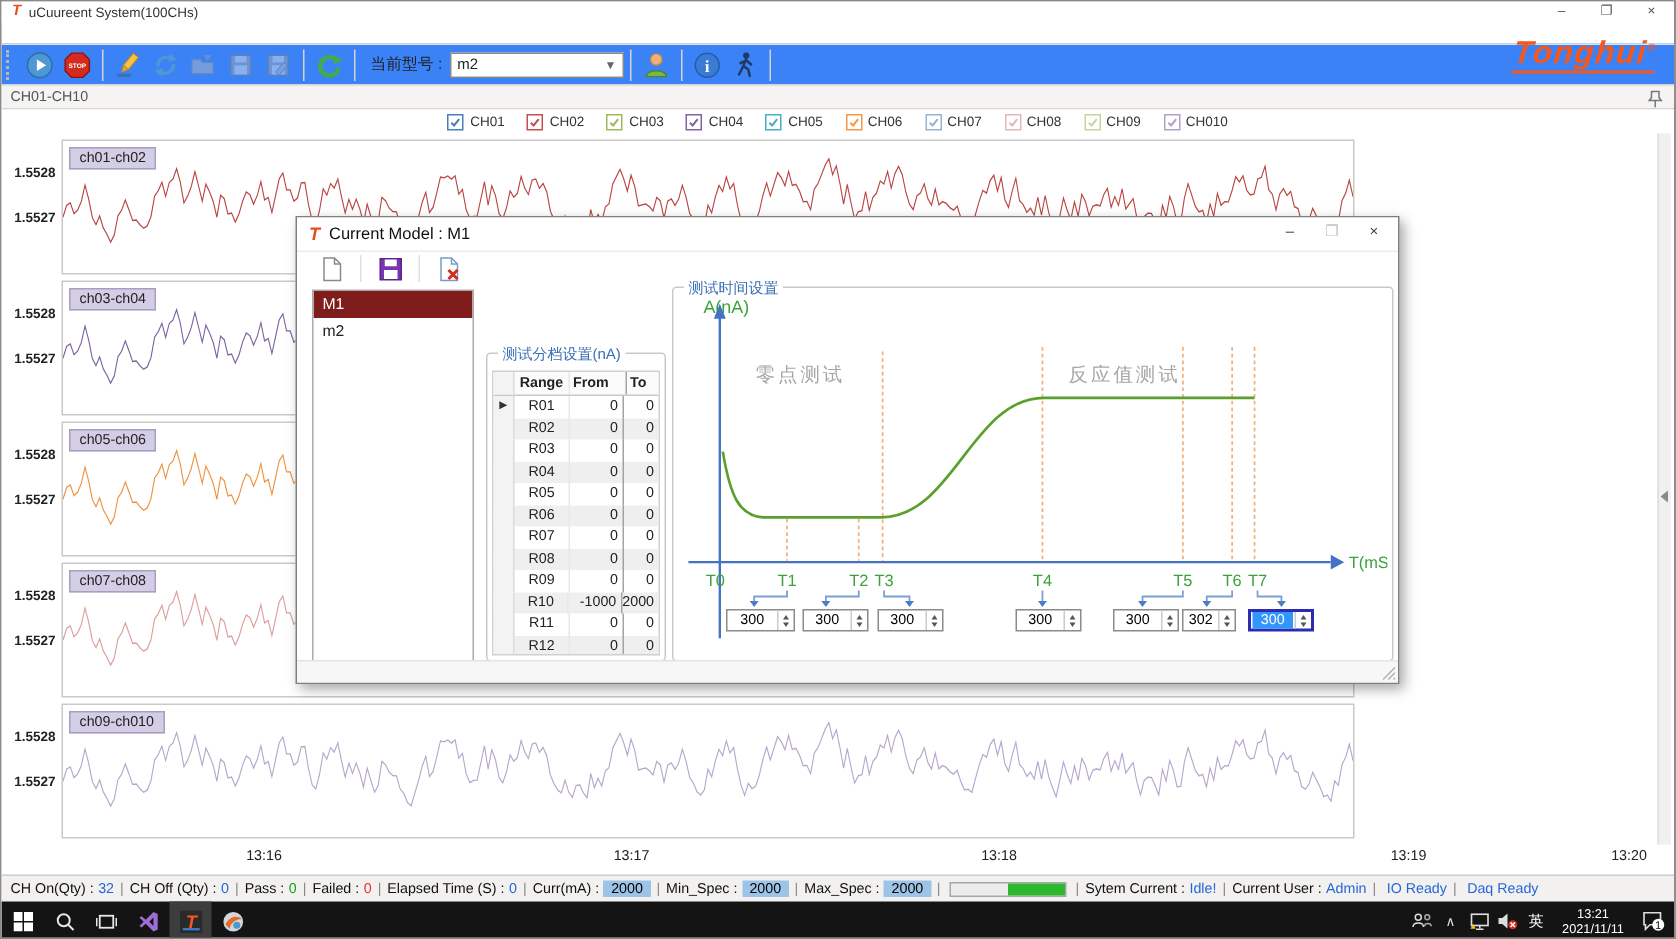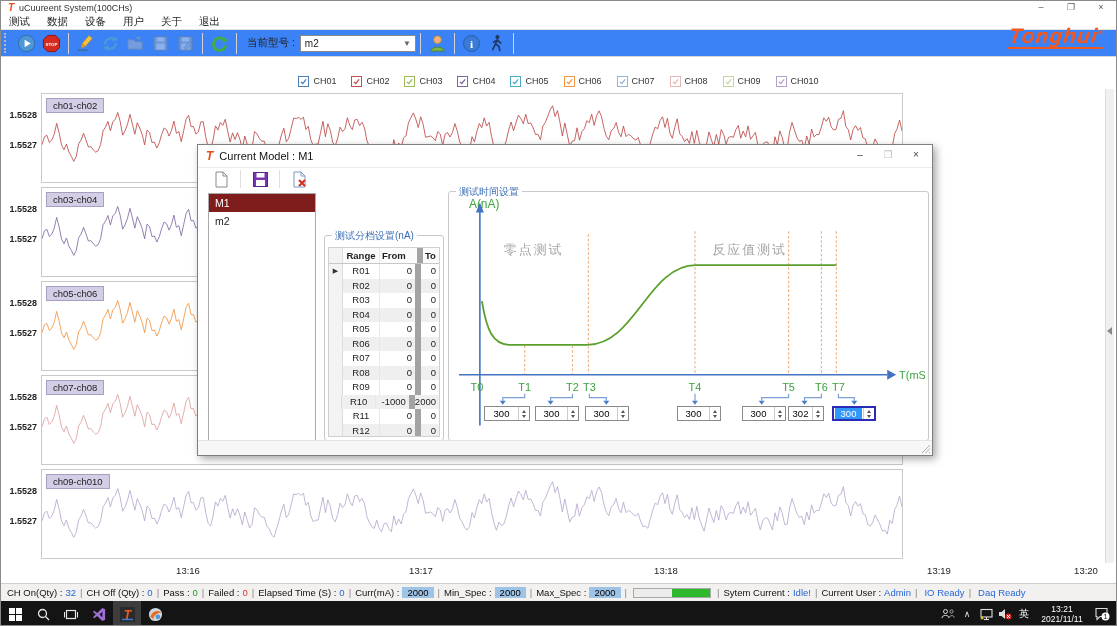--- a/index.html
+++ b/index.html
@@ -95,21 +95,21 @@
   .spinbox .ud i{display:block;width:0;height:0;border-left:2.5px solid transparent;border-right:2.5px solid transparent;margin:1px auto;}
   .spinbox .ud .up{border-bottom:3px solid #555;}
   .spinbox .ud .dn{border-top:3px solid #555;}
   .grp.range{left:126px;top:90px;width:118px;height:204px;}
   .rg-table{position:absolute;left:3px;top:11px;right:3px;bottom:3px;border:1px solid #d0d0d0;background:#fff;overflow:hidden;}
   .trow{display:flex;height:14.5px;line-height:14.5px;font-size:9.5px;color:#222;}
   .trow.head{font-weight:bold;background:#fbfbfb;border-bottom:1px solid #c8c8c8;height:15px;line-height:15px;}
   .trow.alt{background:#efefef;}
   .trow .rh{width:13px;border-right:1px solid #dcdcdc;background:#f3f3f3;font-size:7px;text-align:center;color:#333;}
   .trow .cr{width:36px;text-align:center;border-right:1px solid #e8e8e8;}
-  .trow .cf{width:32px;text-align:right;padding-right:3px;border-right:6px solid #a3a3a3;}
+  .trow .cf{width:32px;text-align:right;padding-right:3px;border-right:1px solid #a3a3a3;}
   .trow .ct{flex:1;text-align:right;padding-right:3px;}
   .trow.head .cf,.trow.head .ct{text-align:left;padding-left:2px;}
   .grp.timing{left:250px;top:46px;width:479px;height:248px;}
   .tsvg{position:absolute;left:2px;top:6px;width:474px;height:240px;}
   .dash{stroke:#f2b280;stroke-width:1.2;stroke-dasharray:2.5 2;}
   .grn{fill:#3da23d;}
   .zone{fill:#a6a6a6;font-size:13px;letter-spacing:2px;}
   .tl{fill:#3da23d;font-size:11px;text-anchor:middle;}
   .conn{fill:none;stroke:#7aa0d4;stroke-width:1.2;}
   .ca{fill:#4a7cc7;}
@@ -132,28 +132,20 @@
   <div class="titlebar">
     <span class="tlogo">T</span>
     <span class="wtitle">uCuureent System(100CHs)</span>
     <div class="winctl">
       <span>–</span>
       <span>❐</span>
       <span>×</span>
     </div>
   </div>
 
-  <div class="menubar" id="menubar">
-      <span class="mitem">测试</span>
-      <span class="mitem">数据</span>
-      <span class="mitem">设备</span>
-      <span class="mitem">用户</span>
-      <span class="mitem">关于</span>
-      <span class="mitem">退出</span>
-    </div>
 
   <div class="toolbar">
     <span class="grip"></span>
     <span class="tbtn">
       <svg viewBox="0 0 20 20">
           <circle cx="10" cy="10" r="8.6" fill="#4f97d4" stroke="#2d6da8"></circle>
           <polygon points="8,6 14.5,10 8,14" fill="#fff"></polygon>
         </svg>
     </span>
     <span class="tbtn">
@@ -231,20 +223,29 @@
     <span class="tbtn">
       <svg viewBox="0 0 20 20">
           <circle cx="11" cy="3.2" r="2.2" fill="#1f3864"></circle>
           <path d="M11,5.5 L9,10.5 L6,16.5 M9,10.5 L12.5,13 L13.5,17.5 M11,6.5 L7,8.5 M11,6.5 L14.5,9.5" fill="none" stroke="#1f3864" stroke-width="1.7" stroke-linecap="round"></path>
         </svg>
     </span>
     <span class="tsep"></span>
   </div>
   <div class="brandlogo"><span>Tonghui</span><sup>®</sup></div>
 
+  <div class="panel-hdr">
+    <span class="pht">CH01-CH10</span>
+    <span class="pin">
+      <svg width="11" height="12" viewBox="0 0 11 12">
+          <path d="M3,1 h5 v4 l1.5,2 h-8 l1.5,-2 z" fill="none" stroke="#777" stroke-width="1"></path>
+          <line x1="5.5" y1="7" x2="5.5" y2="11.5" stroke="#777" stroke-width="1"></line>
+        </svg>
+    </span>
+  </div>
 
   <div class="chk-row" id="channel-row">
       <span class="chk">
         <span class="box" style="border-color:#4a7ebb">
           <svg viewBox="0 0 12 12">
             <polyline points="2.5,6.5 5,8.8 9.5,3.2" fill="none" stroke="#4a7ebb" stroke-width="1.8"></polyline>
           </svg>
         </span>
         <span class="clbl">CH01</span>
       </span>
@@ -361,21 +362,21 @@
         <span class="ytick" style="top: 115px;">1.5528</span>
         <span class="ytick" style="top: 145px;">1.5527</span>
         <span class="ytick" style="top: 209px;">1.5528</span>
         <span class="ytick" style="top: 239px;">1.5527</span>
         <span class="ytick" style="top: 303px;">1.5528</span>
         <span class="ytick" style="top: 333px;">1.5527</span>
         <span class="ytick" style="top: 397px;">1.5528</span>
         <span class="ytick" style="top: 427px;">1.5527</span>
       </div>
     <div id="xticks">
-        <span class="xtick" style="left: 175px; margin-left: 12px;">13:16</span>
+        <span class="xtick" style="left: 175px;">13:16</span>
         <span class="xtick" style="left: 420px;">13:17</span>
         <span class="xtick" style="left: 665px;">13:18</span>
         <span class="xtick" style="left: 938px;">13:19</span>
         <span class="xtick" style="left: 1085px;">13:20</span>
       </div>
     <div class="splitter">
         <span class="sarr"></span>
       </div>
   </div>
 

